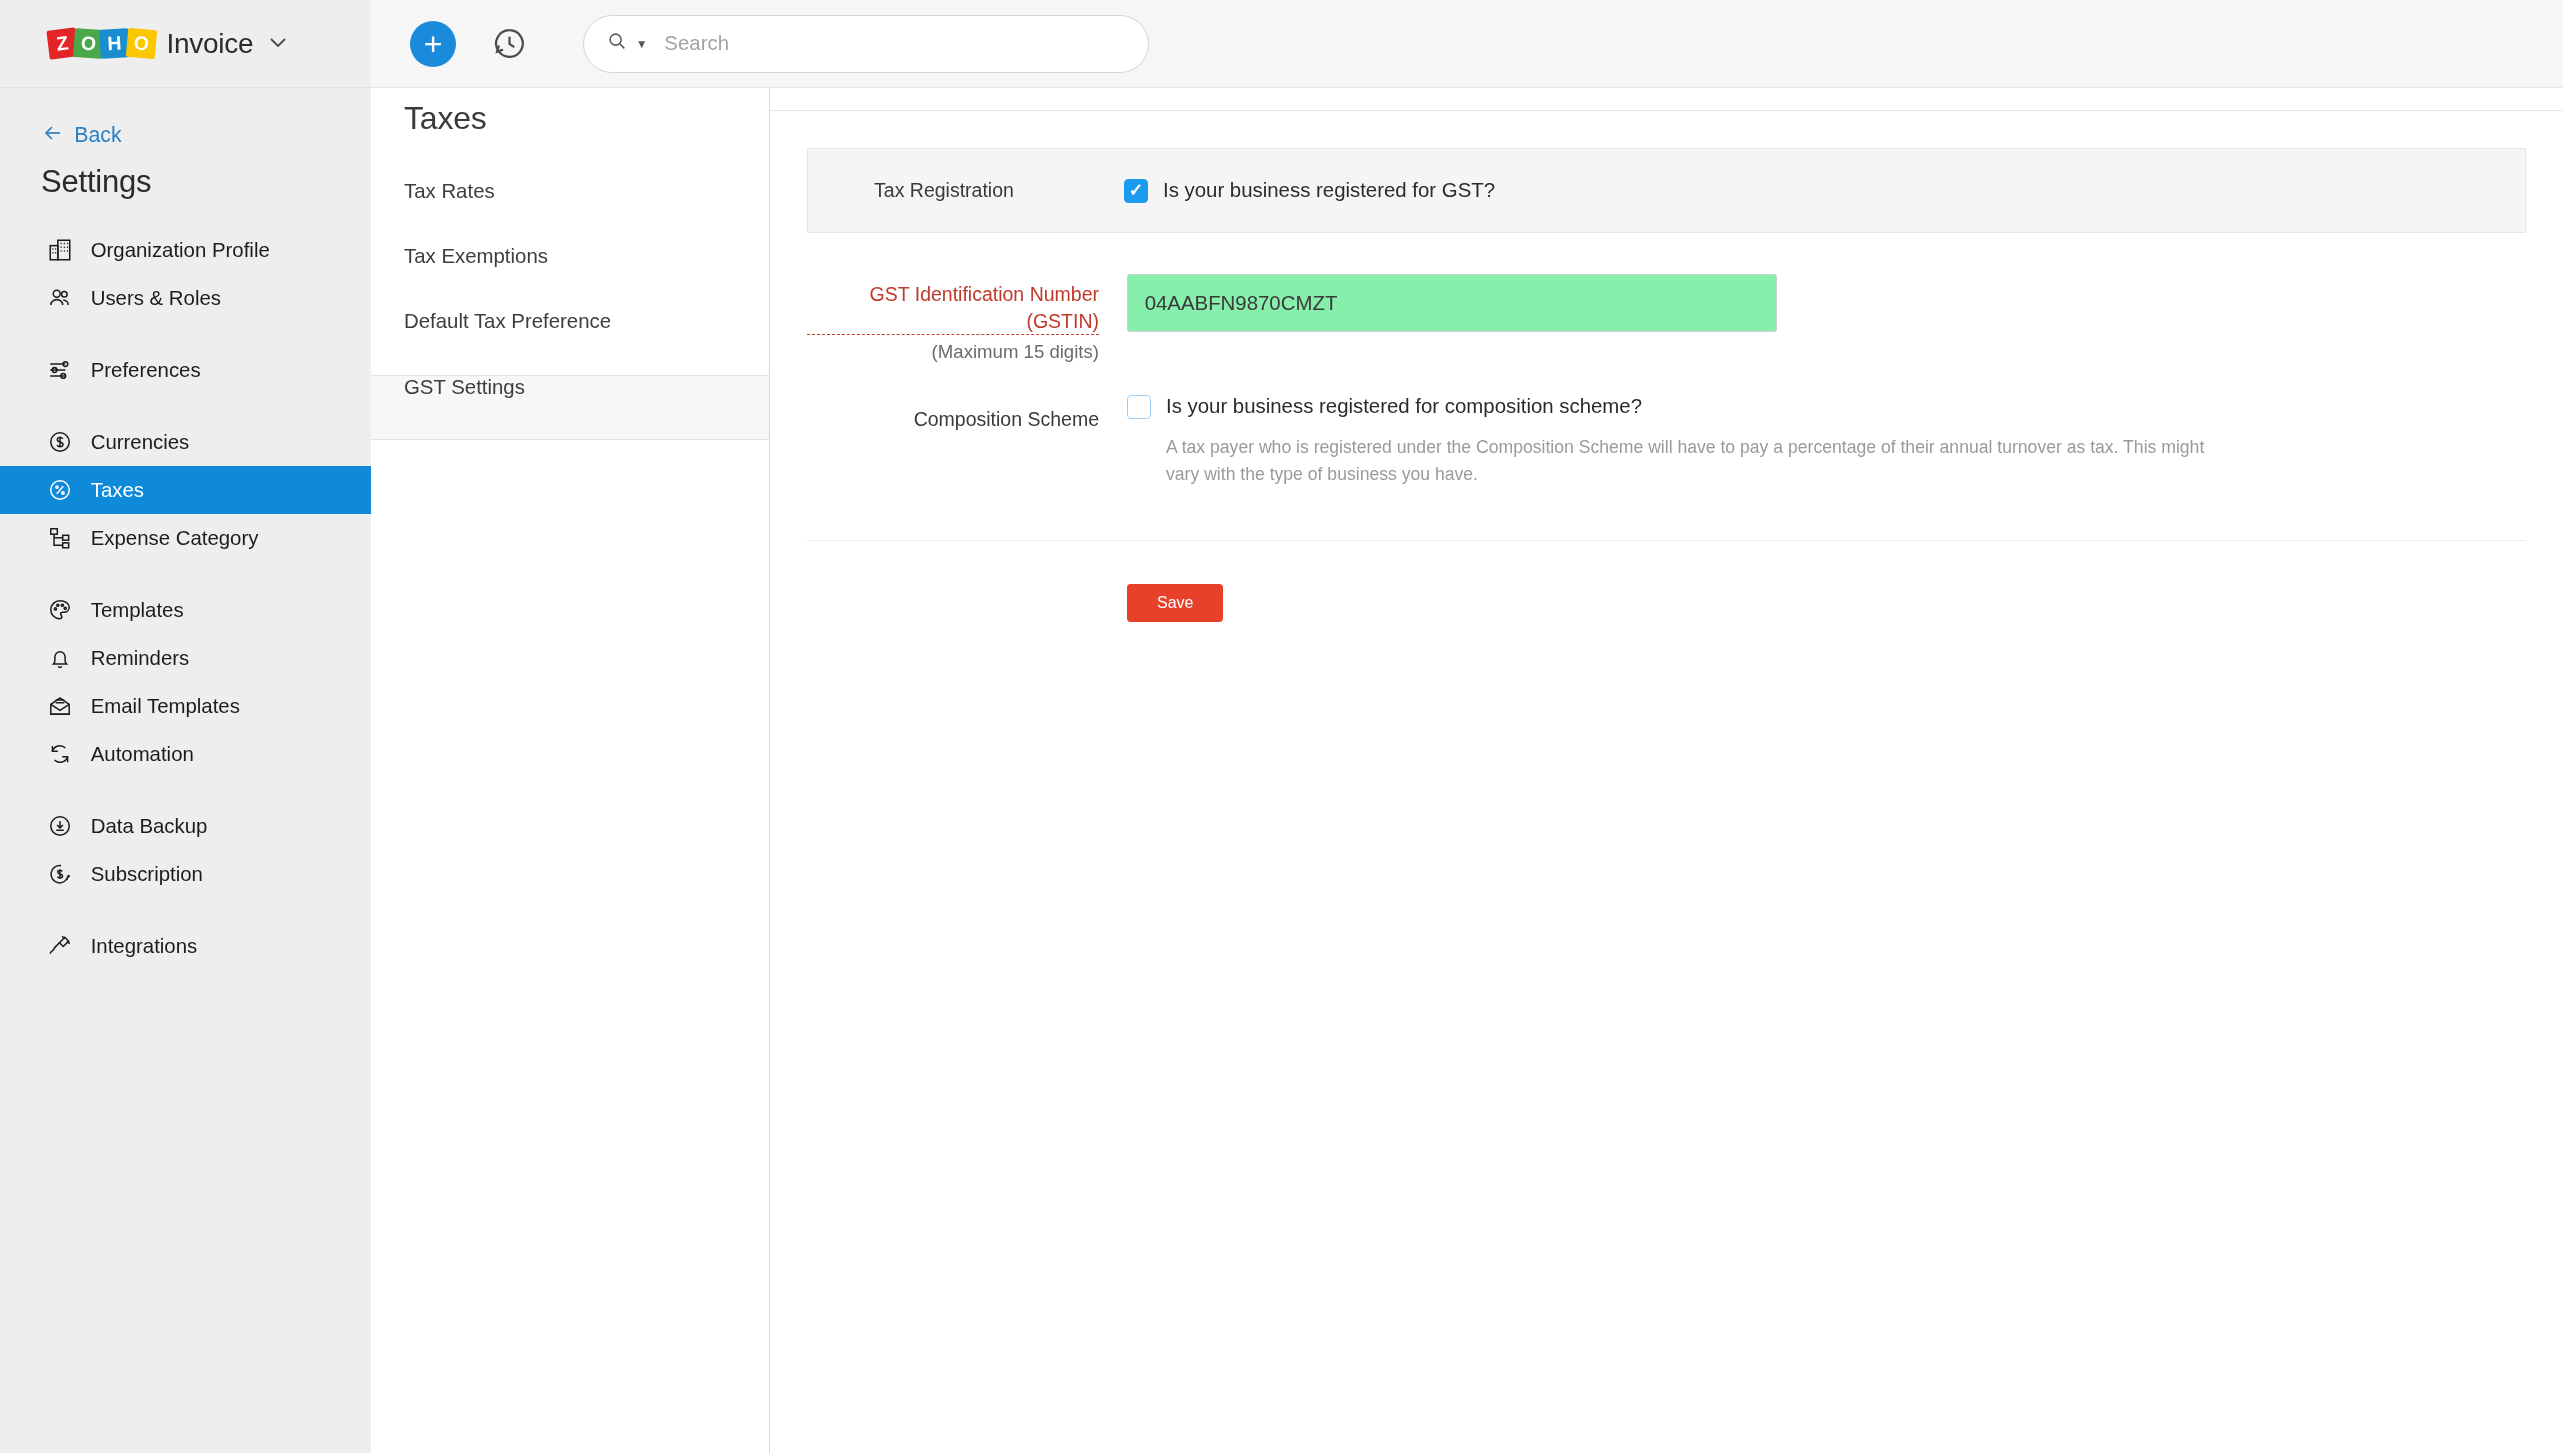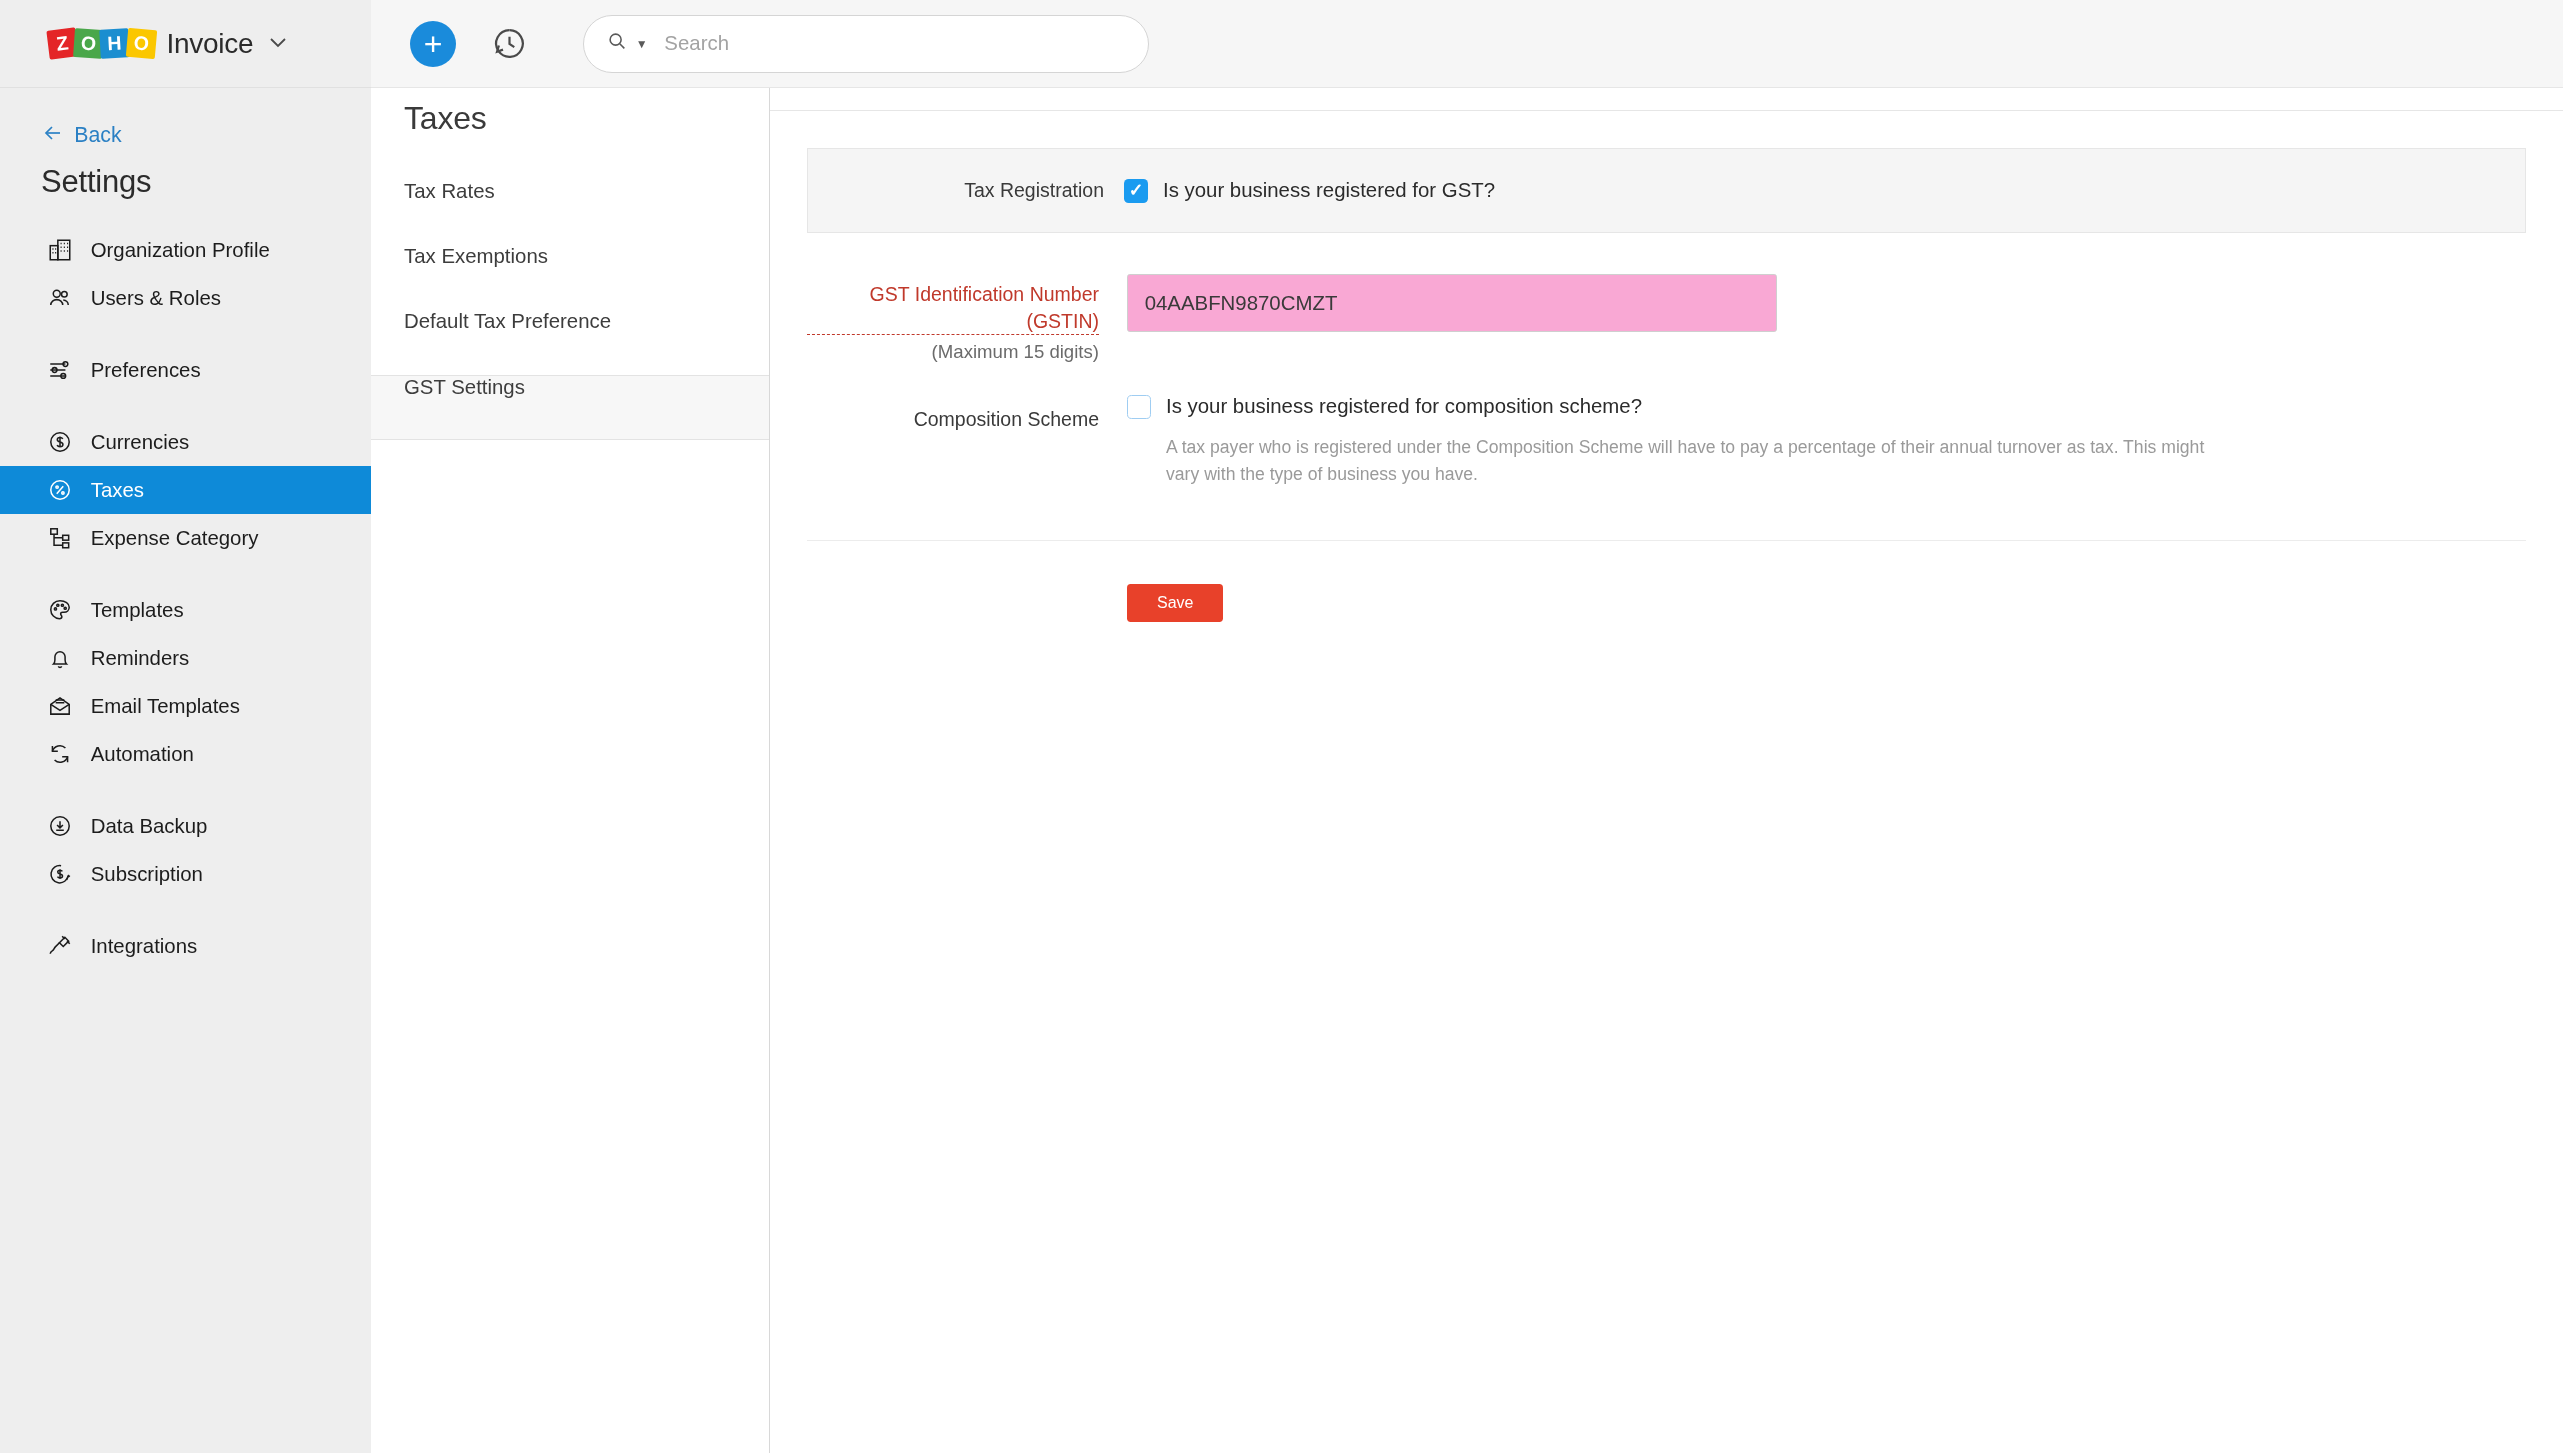--- a/index.html
+++ b/index.html
@@ -91,21 +91,21 @@
     padding-left: 35px; border-bottom: 0.9px solid #e6e6e6;
   }
   .main-title { font-size: 32px; color: #3a3a3a; font-weight: 400; letter-spacing: -0.2px; }
 
   .panel {
     margin: 37px 37px 0 37px;
     background: #f5f5f5; border: 0.9px solid #e6e6e6;
     height: 85px; display: flex; align-items: center;
   }
   .row-label {
-    width: 316px; text-align: right; padding-right: 20px;
+    width: 316px; text-align: center; padding-right: 44px;
     font-size: 19.5px; color: #3a3a3a;
   }
   .chk {
     width: 24px; height: 24px; border-radius: 4.6px; flex: 0 0 24px;
     display: inline-flex; align-items: center; justify-content: center;
     cursor: pointer;
   }
   .chk.on { background: #1a9bf0; }
   .chk.on::after {
     content: "\2713"; color: #ffffff; font-size: 17.6px; line-height: 1; font-weight: bold;
@@ -122,21 +122,21 @@
   .label-link {
     font-size: 19.5px; color: #c0392b;
     border-bottom: 0.9px dashed #c0392b; display: inline-block; line-height: 1.35;
     cursor: help;
   }
   .label-sub { font-size: 18.6px; color: #6b6b6b; margin-top: 5.6px; }
   .label-plain { font-size: 19.5px; color: #3a3a3a; padding-top: 5.6px; }
   .field-col { flex: 1; }
   .text-input {
     width: 650px; height: 58px; border: 0.9px solid #cfcfcf; border-radius: 2.8px;
-    padding: 0 16.7px; font-size: 20.4px; color: #3a3a3a; background: #f9a8d4;
+    padding: 0 16.7px; font-size: 20.4px; color: #3a3a3a; background: #86efac;
     font-family: "Liberation Sans", sans-serif;
   }
   .chk-line { display: flex; align-items: center; }
   .help-text {
     margin-top: 15px; margin-left: 39px; font-size: 17.6px; color: #9a9a9a;
     line-height: 1.55; max-width: 1049px;
   }
   .divider { margin: 52px 37px 0 37px; border-top: 0.9px solid #ececec; }
   .save-wrap { padding: 43px 0 0 357px; }
   .btn-save {

